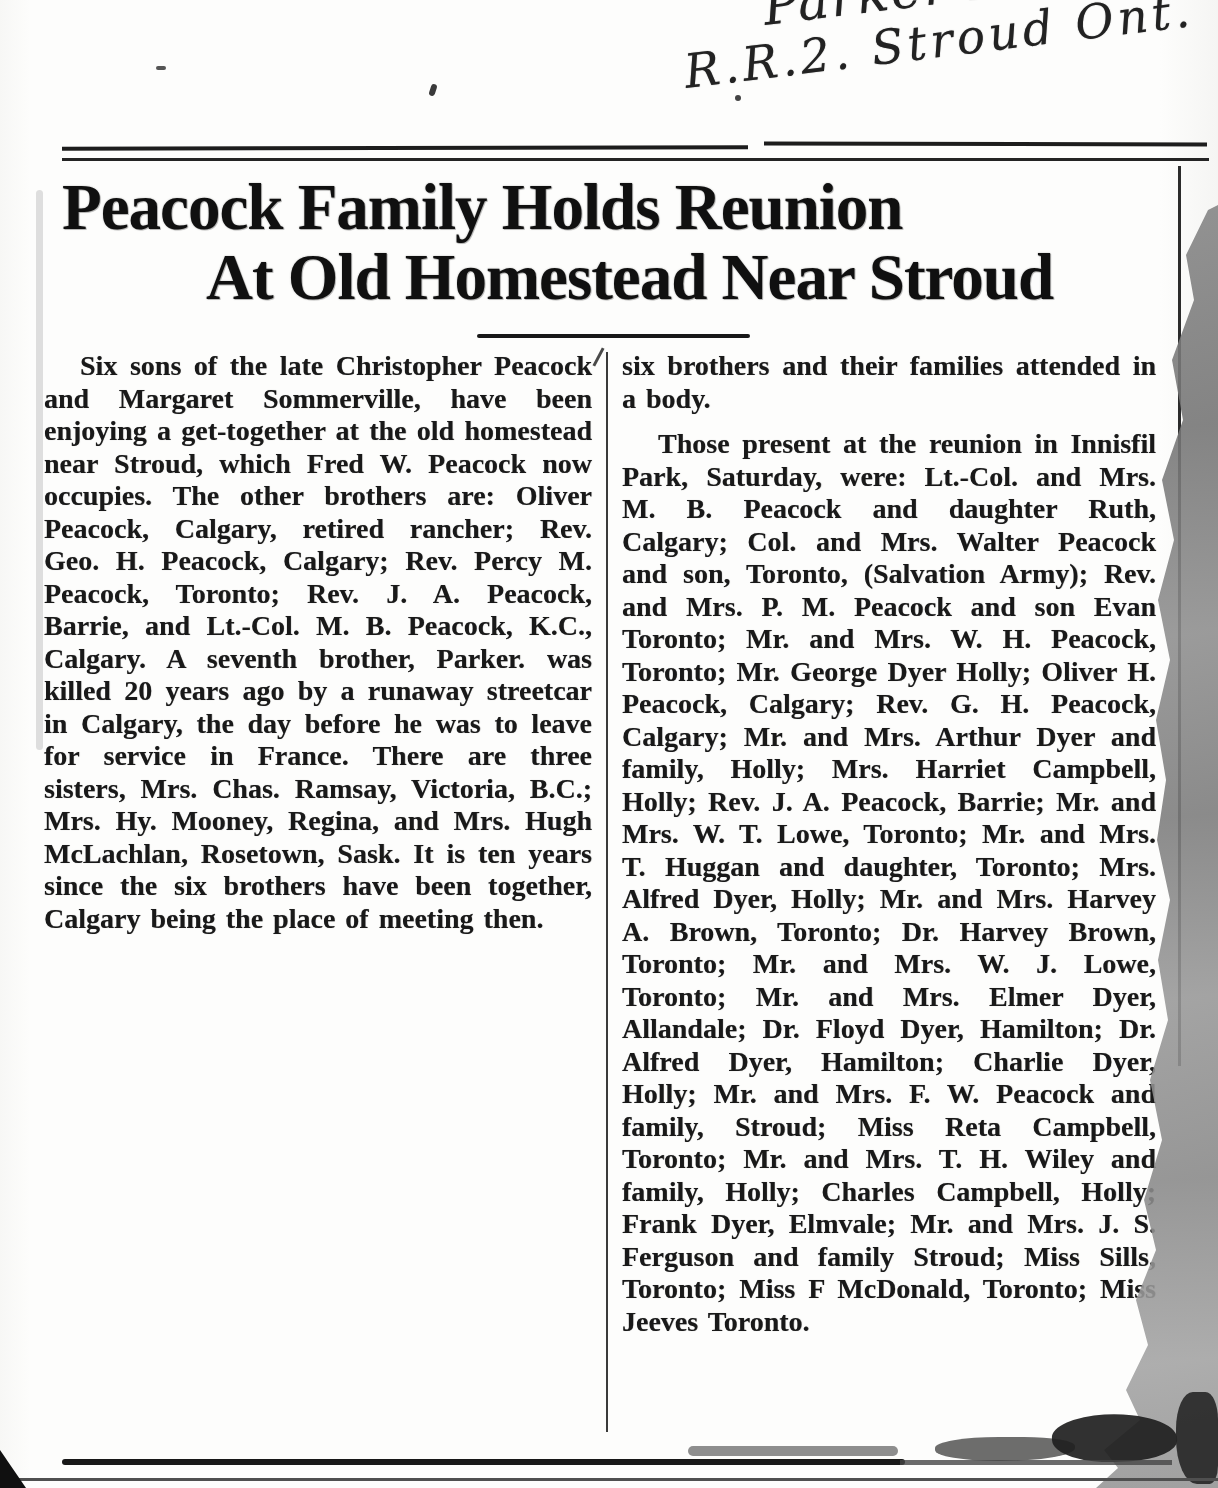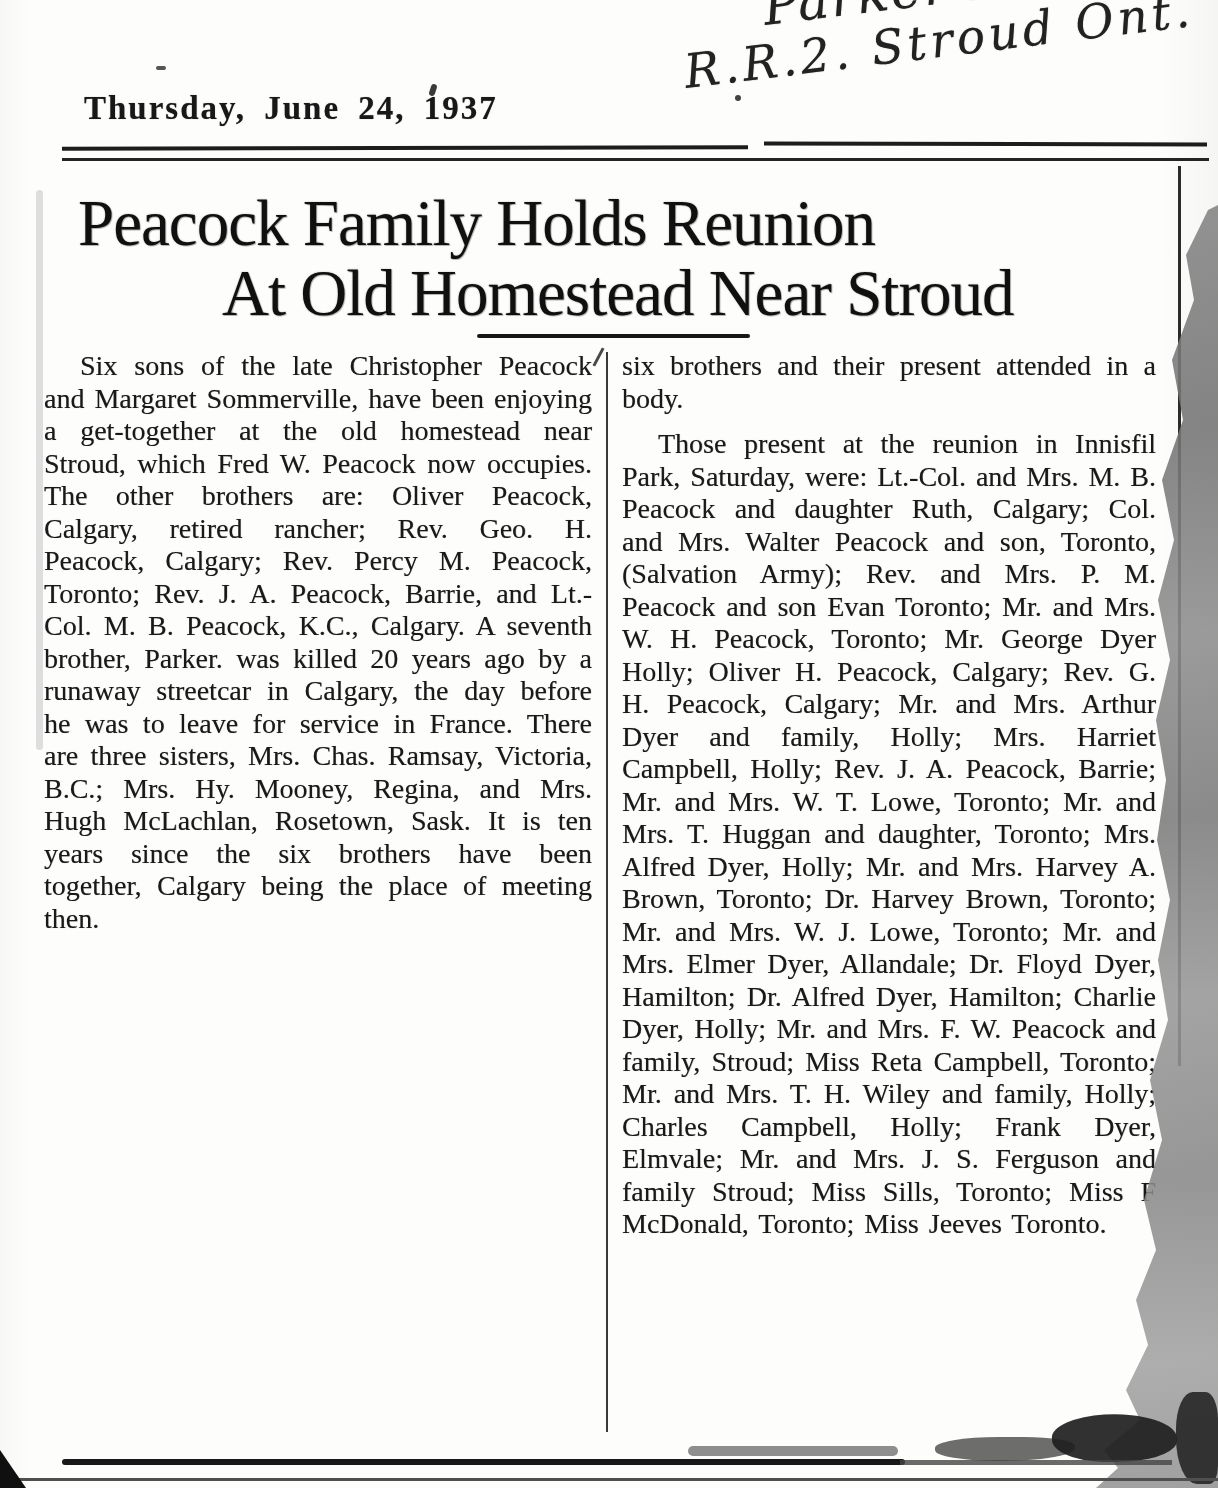--- a/index.html
+++ b/index.html
@@ -23,35 +23,35 @@
     letter-spacing:2px;word-spacing:8px;color:#181818;
     text-shadow:0 0 1px rgba(0,0,0,.45);white-space:nowrap;
   }
   
   .rule{position:absolute;background:#1d1d1d;}
   .rule-a1{left:62px;top:146px;width:686px;height:4px;transform:rotate(-.12deg);}
   .rule-a2{left:764px;top:142px;width:443px;height:4px;transform:rotate(.1deg);}
   .rule-b{left:62px;top:158px;width:1147px;height:3px;background:#242424;}
   
   .headline{
-    position:absolute;left:62px;top:172px;margin:16px;font-weight:normal;color:#101010;
+    position:absolute;left:62px;top:172px;margin:0;font-weight:bold;color:#101010;
     text-shadow:1px 1px 0 rgba(0,0,0,.22),0 0 2px rgba(0,0,0,.28);
   }
   .hl{display:block;font-size:65px;line-height:70px;letter-spacing:-1px;white-space:nowrap;}
   .hl2{margin-left:144px;}
   .headline-rule{position:absolute;left:477px;top:334px;width:273px;height:4px;background:#181818;border-radius:2px;}
   
   .col{
     position:absolute;top:350px;font-size:28px;line-height:32.5px;
     text-align:justify;word-spacing:3px;color:#191919;
     text-shadow:.3px .3px .7px rgba(25,25,25,.45);
   }
   .col-left{left:44px;width:548px;}
   .col-right{left:622px;width:534px;}
-  .col p{margin:0 0 13px 0;}
+  .col p{margin:0 0 13px 0;font-weight:bold;}
   .indent{text-indent:36px;}
   .col-divider{position:absolute;left:606px;top:352px;width:2px;height:1080px;background:#3a3a3a;}
   .divider-slash{position:absolute;left:597px;top:347px;width:3px;height:20px;background:#4a4a4a;transform:rotate(28deg);}
   
   .right-rule{position:absolute;left:1178px;top:166px;width:3px;height:900px;background:#2b2b2b;}
   
   .tear{
     position:absolute;left:1050px;top:205px;width:168px;height:1283px;opacity:.88;
     background:linear-gradient(175deg,#858585 0%,#747474 18%,#8e8e8e 34%,#7c7c7c 48%,#989898 62%,#898989 76%,#a3a3a3 90%,#949494 100%);
     clip-path:polygon(168px 0px,158px 5px,136px 50px,144px 95px,122px 155px,133px 215px,112px 275px,124px 335px,108px 395px,120px 455px,106px 515px,116px 575px,107px 635px,120px 695px,108px 755px,118px 815px,100px 875px,112px 935px,94px 995px,106px 1045px,86px 1095px,98px 1140px,76px 1185px,90px 1215px,54px 1245px,68px 1263px,46px 1283px,168px 1283px);
@@ -81,21 +81,20 @@
   <div class="handwriting">
     <div class="hw1">Parker Peacock</div>
     <div class="hw2">R.R.2. Stroud Ont.</div>
   </div>
 
   <div class="speck speck-1"></div>
   <div class="speck speck-2"></div>
   <div class="speck speck-3"></div>
   <div class="left-streak"></div>
 
-  <div class="dateline">Thursday, June 24, 1937</div>
 
   <div class="rule rule-a1"></div>
   <div class="rule rule-a2"></div>
   <div class="rule rule-b"></div>
 
   <h1 class="headline">
     <span class="hl hl1">Peacock Family Holds Reunion</span>
     <span class="hl hl2">At Old Homestead Near Stroud</span>
   </h1>
   <div class="headline-rule"></div>
@@ -103,21 +102,21 @@
   <div class="right-rule"></div>
 
   <div class="col col-left">
     <p class="indent">Six sons of the late Christopher Peacock and Margaret Sommerville, have been enjoying a get-together at the old homestead near Stroud, which Fred W. Peacock now occupies. The other brothers are: Oliver Peacock, Calgary, retired rancher; Rev. Geo. H. Peacock, Calgary; Rev. Percy M. Peacock, Toronto; Rev. J. A. Peacock, Barrie, and Lt.-Col. M. B. Peacock, K.C., Calgary. A seventh brother, Parker. was killed 20 years ago by a runaway streetcar in Calgary, the day before he was to leave for service in France. There are three sisters, Mrs. Chas. Ramsay, Victoria, B.C.; Mrs. Hy. Mooney, Regina, and Mrs. Hugh McLachlan, Rosetown, Sask. It is ten years since the six brothers have been together, Calgary being the place of meeting then.</p>
   </div>
 
   <div class="col-divider"></div>
   <div class="divider-slash"></div>
 
   <div class="col col-right">
-    <p>six brothers and their present attended in a body.</p>
+    <p>six brothers and their families attended in a body.</p>
     <p class="indent">Those present at the reunion in Innisfil Park, Saturday, were: Lt.-Col. and Mrs. M. B. Peacock and daughter Ruth, Calgary; Col. and Mrs. Walter Peacock and son, Toronto, (Salvation Army); Rev. and Mrs. P. M. Peacock and son Evan Toronto; Mr. and Mrs. W. H. Peacock, Toronto; Mr. George Dyer Holly; Oliver H. Peacock, Calgary; Rev. G. H. Peacock, Calgary; Mr. and Mrs. Arthur Dyer and family, Holly; Mrs. Harriet Campbell, Holly; Rev. J. A. Peacock, Barrie; Mr. and Mrs. W. T. Lowe, Toronto; Mr. and Mrs. T. Huggan and daughter, Toronto; Mrs. Alfred Dyer, Holly; Mr. and Mrs. Harvey A. Brown, Toronto; Dr. Harvey Brown, Toronto; Mr. and Mrs. W. J. Lowe, Toronto; Mr. and Mrs. Elmer Dyer, Allandale; Dr. Floyd Dyer, Hamilton; Dr. Alfred Dyer, Hamilton; Charlie Dyer, Holly; Mr. and Mrs. F. W. Peacock and family, Stroud; Miss Reta Campbell, Toronto; Mr. and Mrs. T. H. Wiley and family, Holly; Charles Campbell, Holly; Frank Dyer, Elmvale; Mr. and Mrs. J. S. Ferguson and family Stroud; Miss Sills, Toronto; Miss F McDonald, Toronto; Miss Jeeves Toronto.</p>
   </div>
 
   <div class="tear"></div>
 
   <div class="smudge smudge-a"></div>
   <div class="smudge smudge-b"></div>
   <div class="smudge smudge-c"></div>
   <div class="smudge smudge-d"></div>
   <div class="bottom-rule-main"></div>

